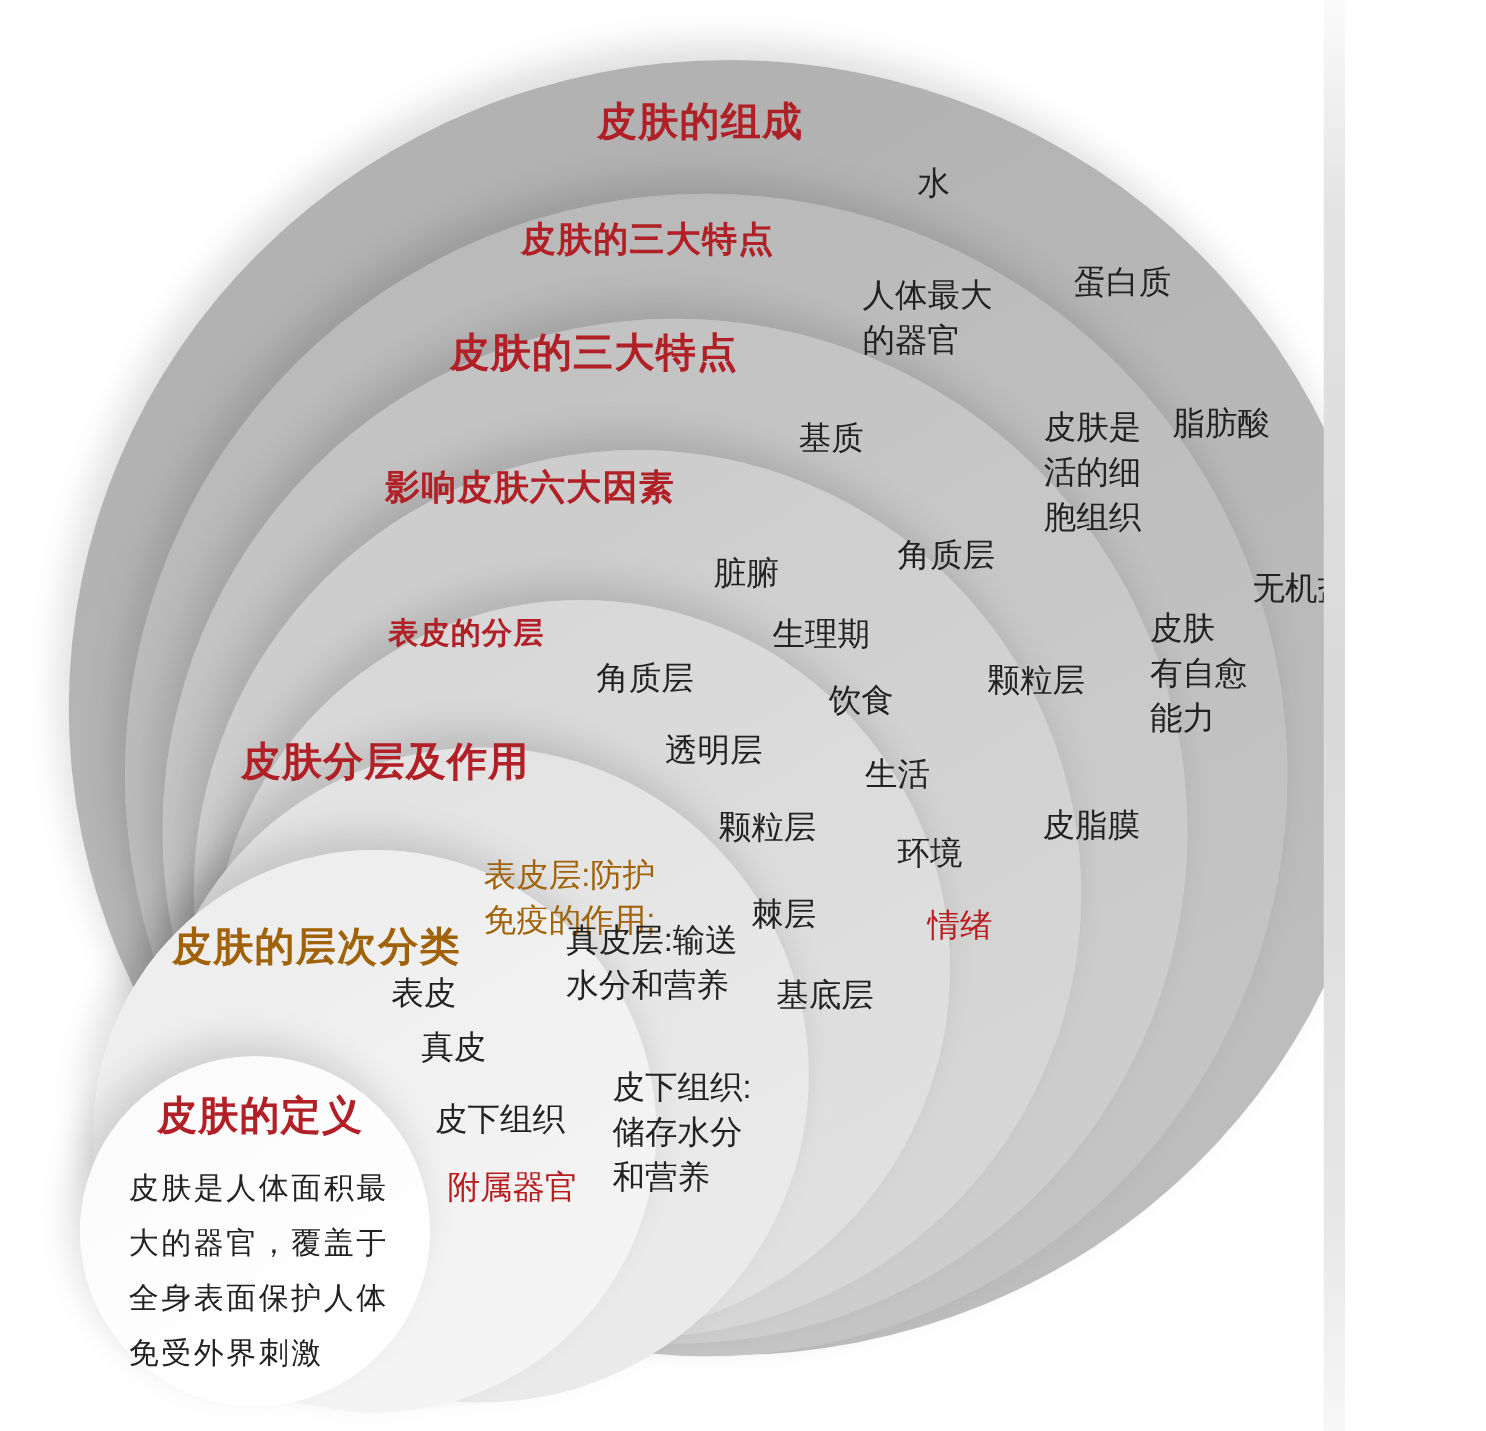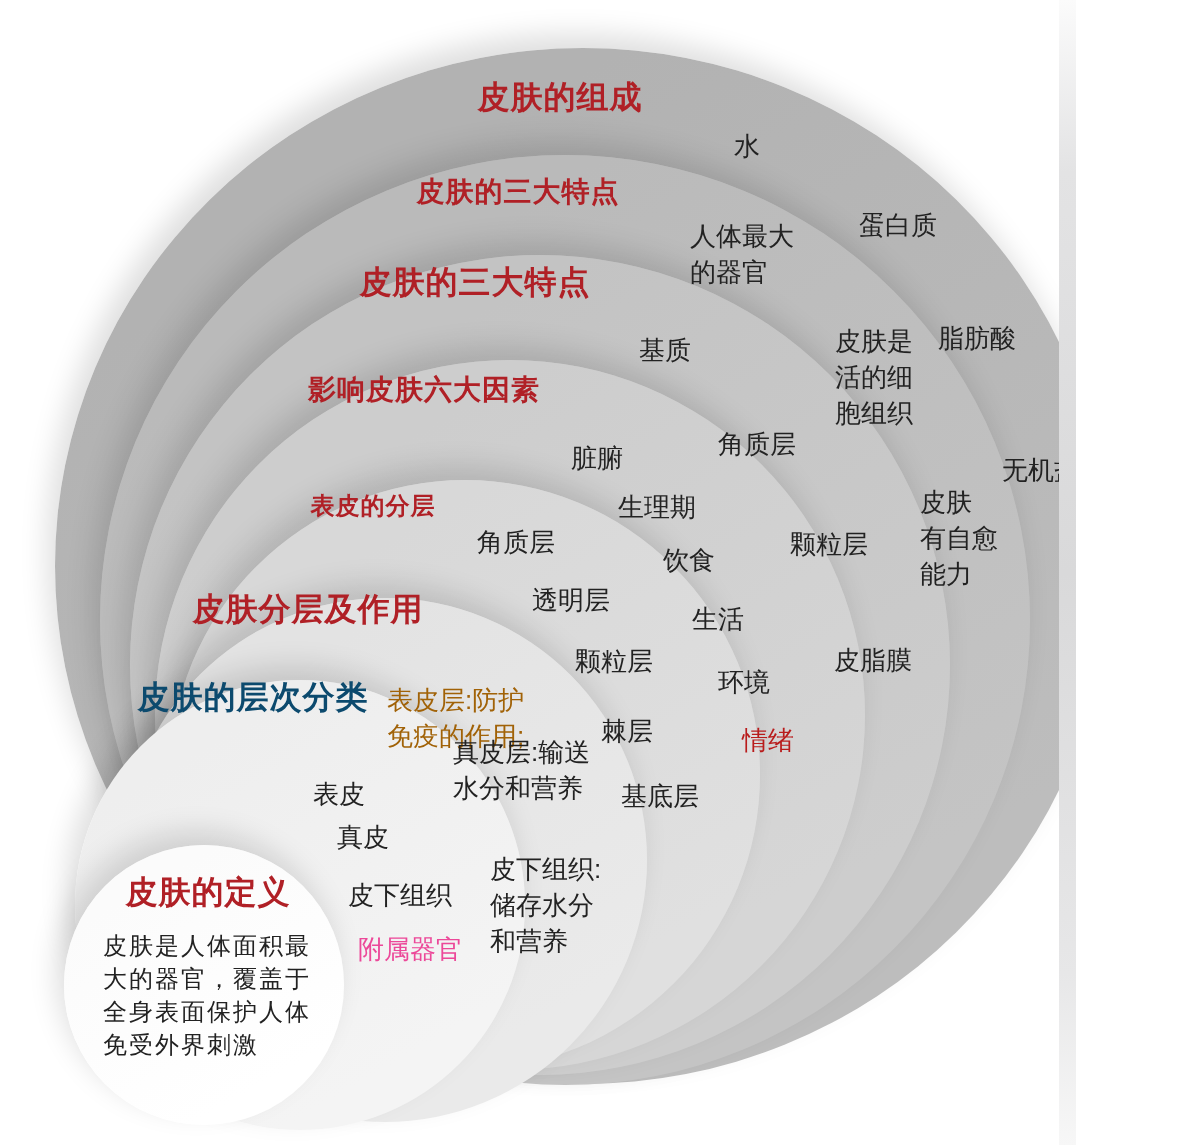--- a/index.html
+++ b/index.html
@@ -101,27 +101,27 @@
       <div class="item center" style="left: 627px; top: 732px; color: rgb(34, 34, 34);">棘层</div>
       <div class="item center" style="left: 660px; top: 797px; color: rgb(34, 34, 34);">基底层</div>
       <div class="ring-title" style="left: 308px; top: 610px; font-size: 32px; color: rgb(176, 32, 38);">皮肤分层及作用</div>
       <div class="item left" style="left: 387px; top: 642px; color: #a16207; margin-top: 40px;">表皮层:防护
 免疫的作用;</div>
       <div class="item left" style="left: 453px; top: 734px; color: rgb(34, 34, 34);">真皮层:输送
 水分和营养</div>
       <div class="item left" style="left: 490px; top: 851px; color: rgb(34, 34, 34);">皮下组织:
 储存水分
 和营养</div>
-      <div class="ring-title" style="left: 253px; top: 698px; font-size: 32px; color: #0c4a6e;">皮肤的层次分类</div>
+      <div class="ring-title" style="left: 253px; top: 758px; font-size: 32px; color: #a16207;">皮肤的层次分类</div>
       <div class="item center" style="left: 339px; top: 795px; color: rgb(34, 34, 34);">表皮</div>
       <div class="item center" style="left: 363px; top: 838px; color: rgb(34, 34, 34);">真皮</div>
       <div class="item center" style="left: 400px; top: 896px; color: rgb(34, 34, 34);">皮下组织</div>
-      <div class="item center" style="left: 410px; top: 950px; color: #ec4899;">附属器官</div>
+      <div class="item center" style="left: 410px; top: 950px; color: #b91c1c;">附属器官</div>
       <div class="ring-title" style="left: 208px; top: 893px; font-size: 32px; color: rgb(176, 32, 38);">皮肤的定义</div>
-      <div class="item left" style="left: 103px; top: 929px; font-size: 24px; line-height: 33px; letter-spacing: 2px; color: rgb(34, 34, 34);">皮肤是人体面积最
+      <div class="item left" style="left: 103px; top: 929px; font-size: 24px; line-height: 44px; letter-spacing: 2px; color: rgb(34, 34, 34);">皮肤是人体面积最
 大的器官，覆盖于
 全身表面保护人体
 免受外界刺激</div>
     </div>
   <div class="right-band"></div>
   <div class="watermark">
     <span>小红书</span>
   </div>
 </div>
 

